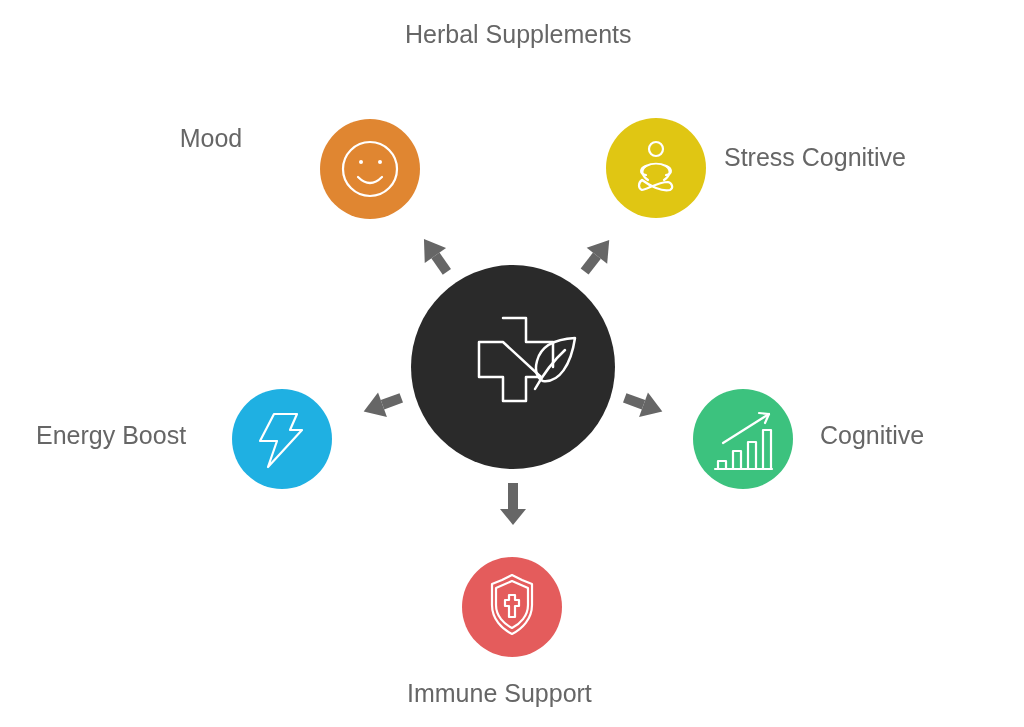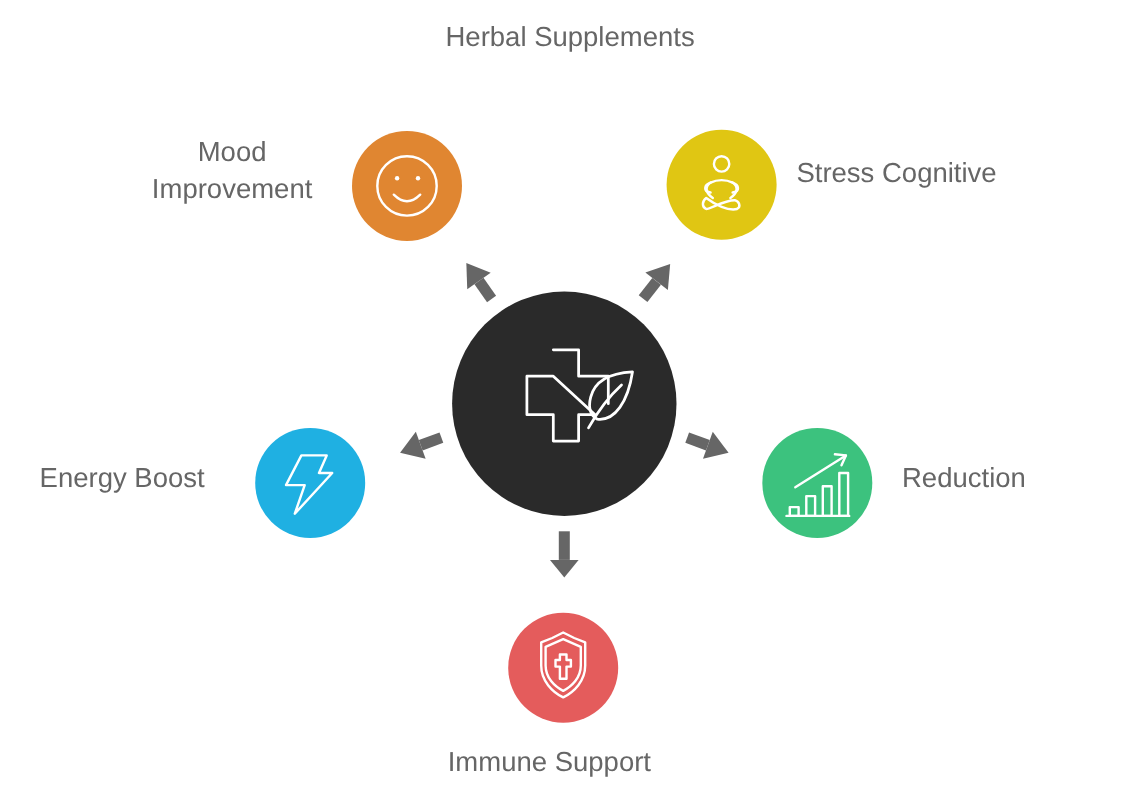--- a/index.html
+++ b/index.html
@@ -61,21 +61,20 @@
     <g fill="none" stroke="#ffffff" stroke-width="2.2" stroke-linecap="round">
       <circle cx="50" cy="50" r="27"></circle>
       <path d="M38 58 Q50 70 62 58"></path>
     </g>
     <circle cx="41" cy="43" r="2" fill="#ffffff"></circle>
     <circle cx="60" cy="43" r="2" fill="#ffffff"></circle>
   </svg>
 </div>
 <div class="label right" style="left:120px; top:121px; width:182px;">
   <div>Mood</div>
-  <div>Improvement</div>
 </div>
 
 <div class="node" style="left:606px; top:118px; width:100px; height:100px; background:#e0c613;">
   <svg viewBox="0 0 100 100">
     <g fill="none" stroke="#ffffff" stroke-width="2.2" stroke-linecap="round" stroke-linejoin="round">
       <circle cx="50" cy="31" r="7"></circle>
       <path d="M42 62 C36 58 34 52 40 48 C46 45 54 45 60 48 C66 52 64 58 58 62"></path>
       <path d="M40 48 C34 50 33 56 40 57"></path>
       <path d="M60 48 C66 50 67 56 60 57"></path>
       <path d="M36 62 C44 68 56 74 64 72 C68 70 66 65 62 64 C52 64 40 72 36 72 C32 70 32 65 36 62 Z"></path>
@@ -91,21 +90,21 @@
       <rect x="25" y="72" width="8" height="8"></rect>
       <rect x="40" y="62" width="8" height="18"></rect>
       <rect x="55" y="53" width="8" height="27"></rect>
       <rect x="70" y="41" width="8" height="39"></rect>
       <path d="M30 54 L76 25"></path>
       <path d="M66 24 L76 25 L72 34"></path>
     </g>
   </svg>
 </div>
 <div class="label" style="left:820px; top:418px;">
-  <div>Reduction</div>
+  <div>Cognitive</div>
 </div>
 
 <div class="node" style="left:462px; top:557px; width:100px; height:100px; background:#e45c5c;">
   <svg viewBox="0 0 100 100">
     <g fill="none" stroke="#ffffff" stroke-width="2.2" stroke-linejoin="round" stroke-linecap="round">
       <path d="M30 27 L40 23 L50 18 L60 23 L70 27 L70 48 C70 62 60 72 50 77 C40 72 30 62 30 48 Z"></path>
       <path d="M34 31 L50 24 L66 31 L66 48 C66 59 58 67 50 71 C42 67 34 59 34 48 Z"></path>
       <path d="M47 38 H53 V43 H57 V49 H53 V60 H47 V49 H43 V43 H47 Z"></path>
     </g>
   </svg>

